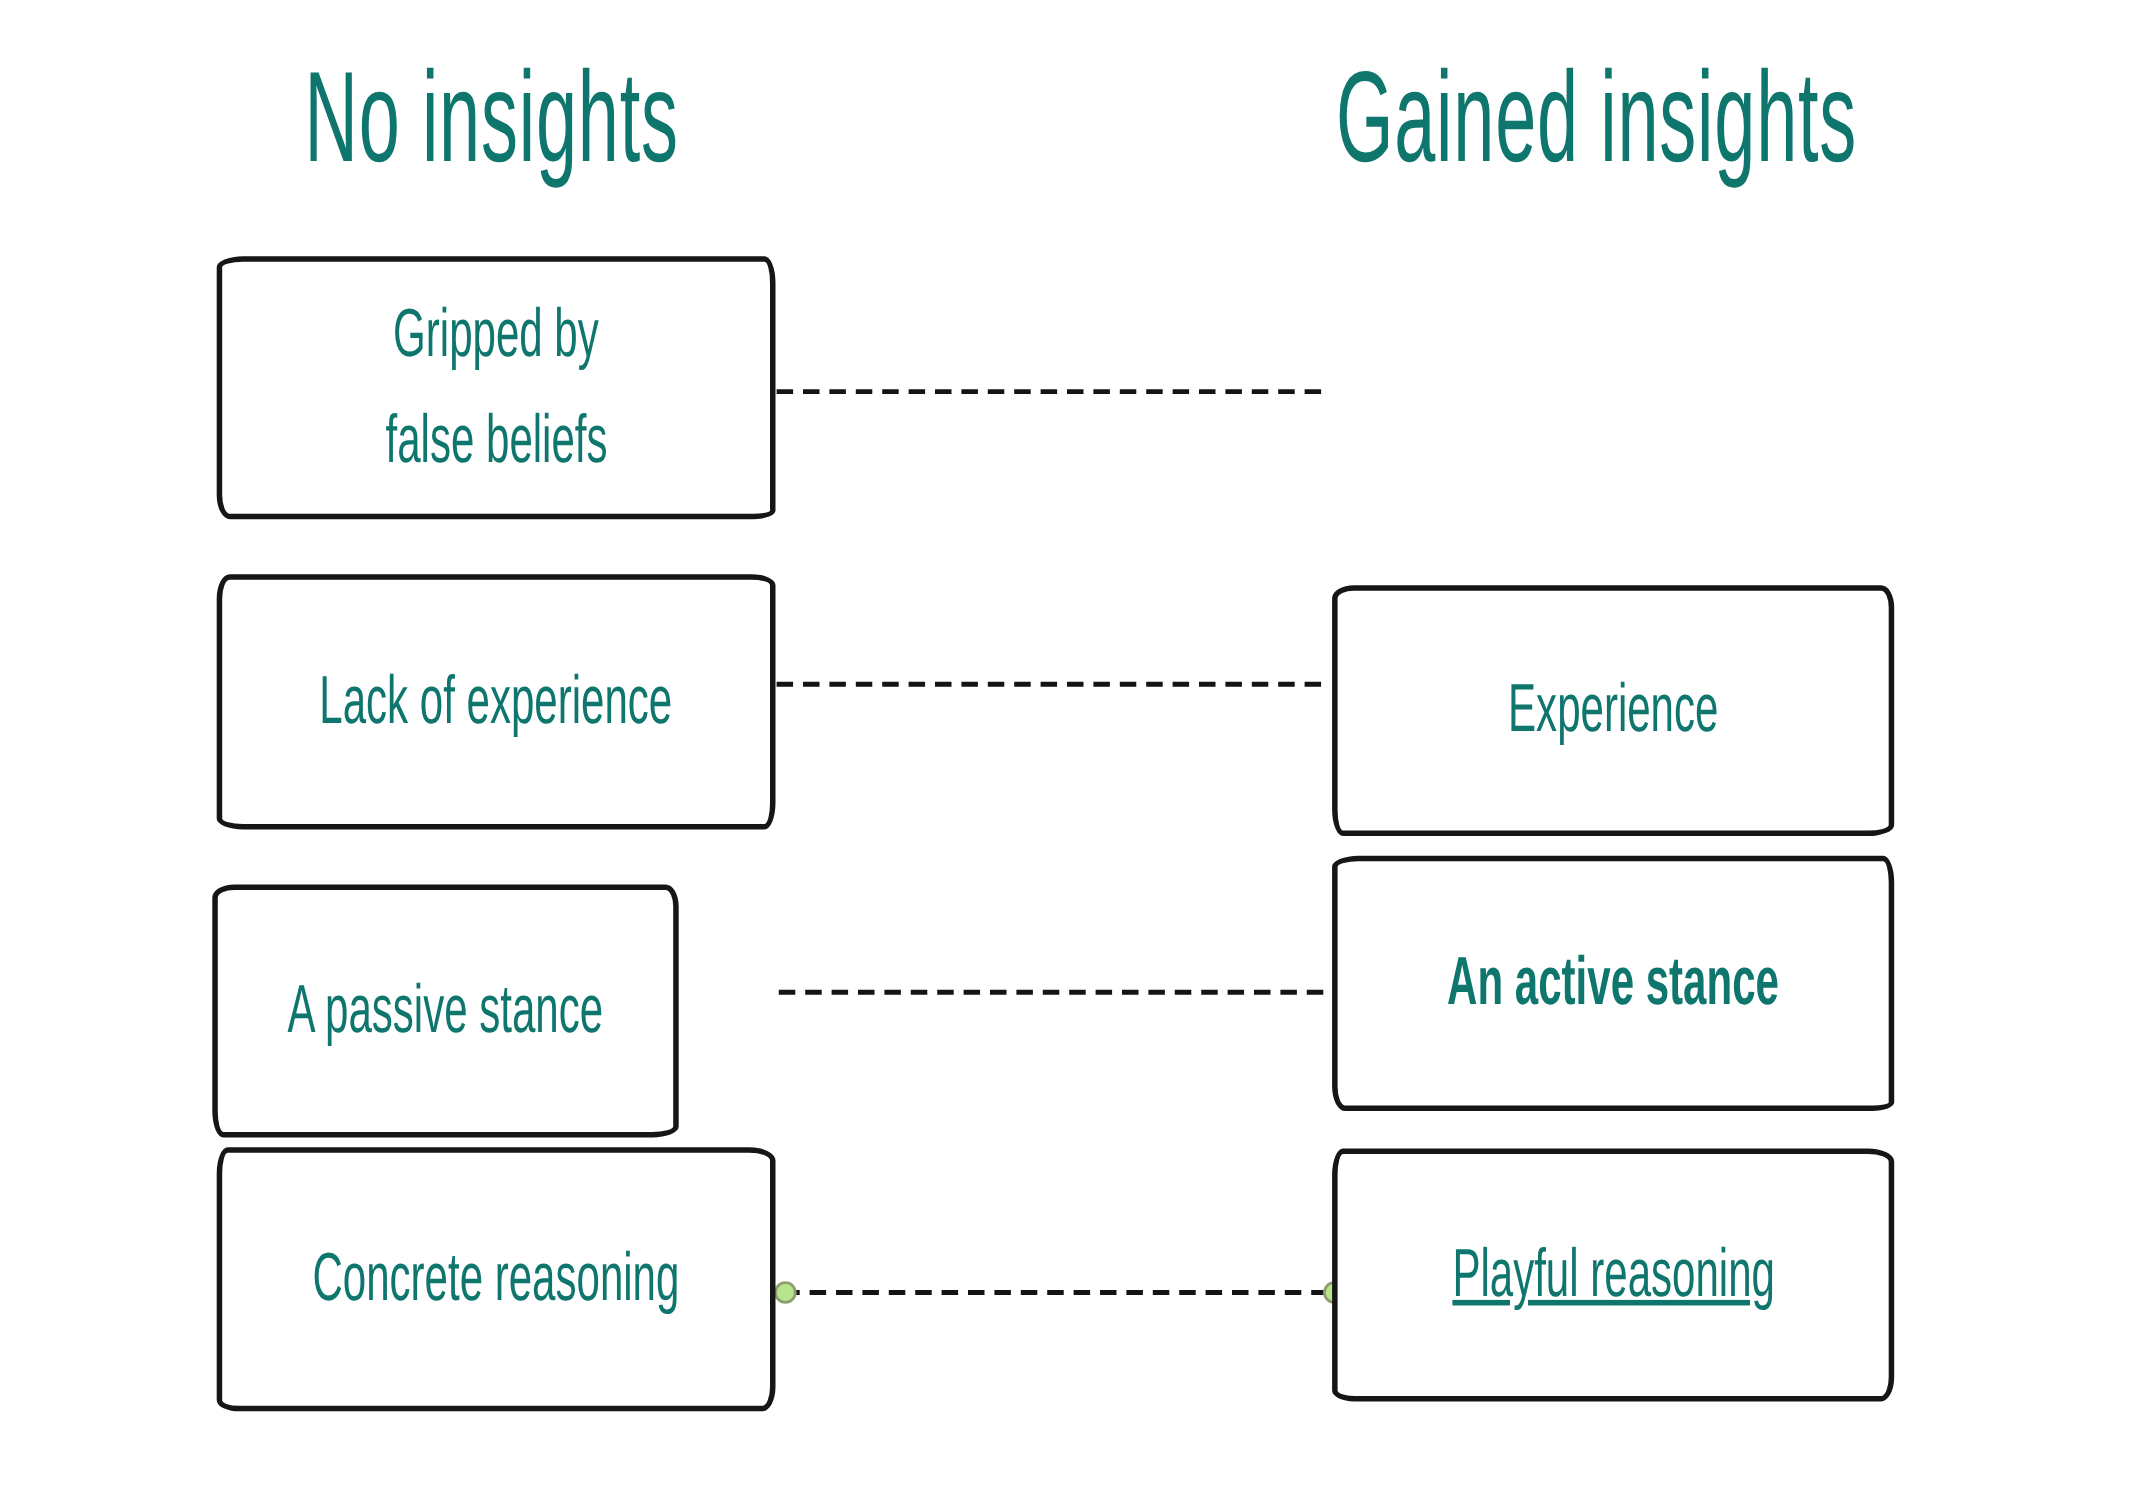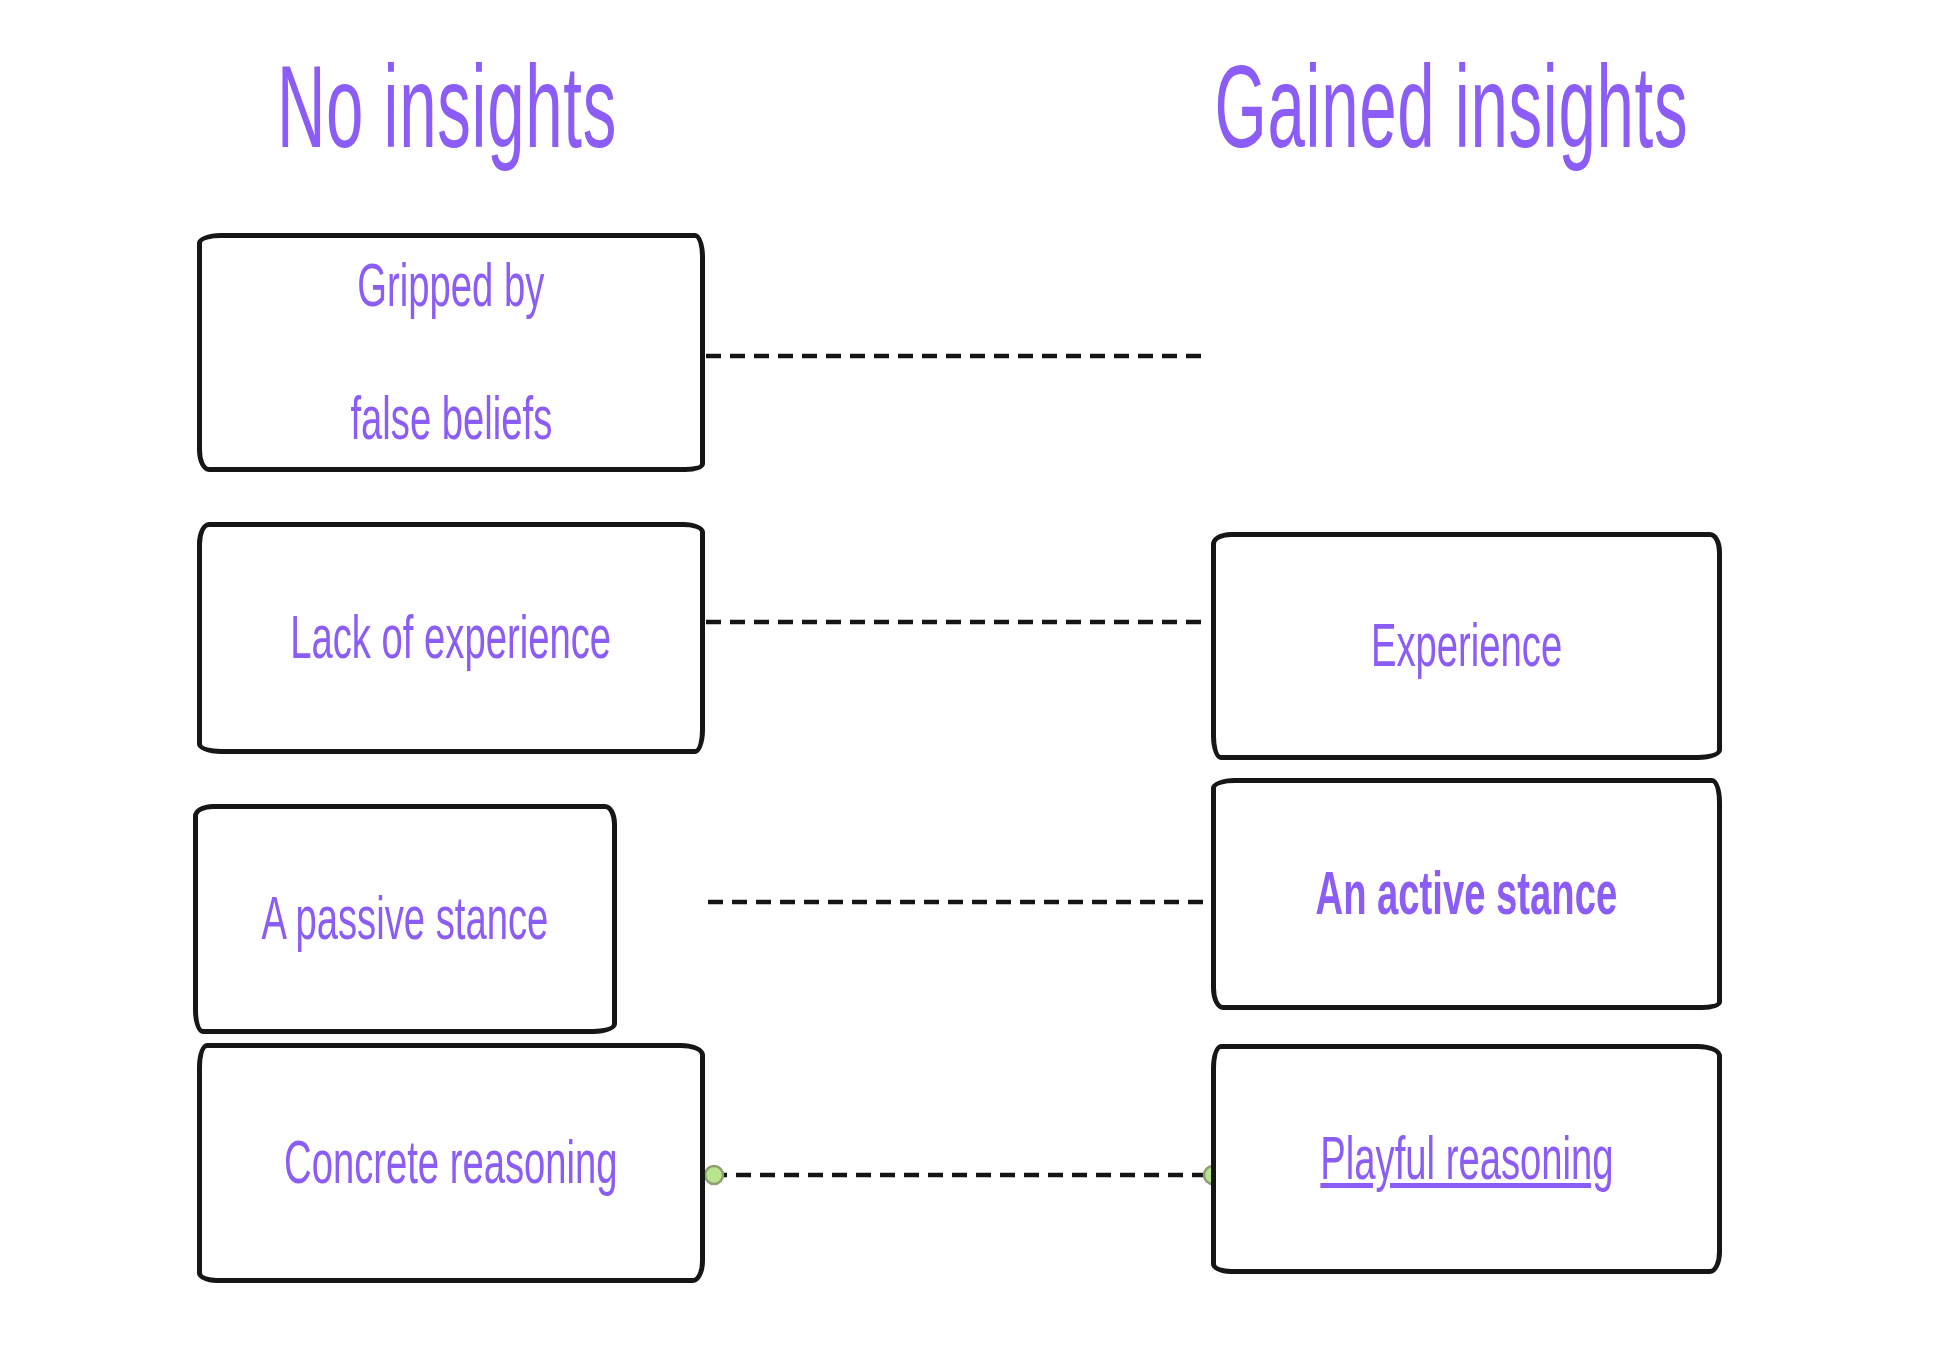--- a/index.html
+++ b/index.html
@@ -2,21 +2,21 @@
 <html><head>
 <meta charset="utf-8">
 <style>
   html, body { margin: 0; padding: 0; background: #ffffff; }
   .canvas {
     position: relative;
     width: 1956px;
     height: 1352px;
     background: #ffffff;
     font-family: "Liberation Sans", sans-serif;
-    color: #8b5cf6;
+    color: #0f766e;
     overflow: hidden;
   }
 
   
   .title {
     position: absolute;
     top: 24px;
     height: 165px;
     display: flex;
     align-items: center;
@@ -50,21 +50,21 @@
     white-space: nowrap;
     transform: scale(0.78, 1.26);
   }
   
   .sk-a { border-radius: 24px 10px 20px 12px / 10px 24px 8px 22px; }
   .sk-b { border-radius: 12px 22px 10px 24px / 22px 10px 24px 10px; }
   .sk-c { border-radius: 20px 12px 24px 10px / 12px 20px 10px 24px; margin-top: 24px; }
   .sk-d { border-radius: 10px 24px 12px 20px / 24px 12px 22px 10px; }
 
   
-  #box-l1 { left: 197px;  top: 233px;  width: 508px; height: 239px; justify-content: space-between; }
+  #box-l1 { left: 197px;  top: 233px;  width: 508px; height: 239px; }
   #box-l2 { left: 197px;  top: 510px;  width: 508px; height: 232px; margin-top: 12px; }
   #box-l3 { left: 193px;  top: 780px;  width: 424px; height: 230px; }
   #box-l4 { left: 197px;  top: 1043px; width: 508px; height: 240px; }
   #box-r1 { left: 1211px; top: 230px;  width: 511px; height: 242px; }
   #box-r2 { left: 1211px; top: 508px;  width: 511px; height: 228px; }
   #box-r3 { left: 1211px; top: 778px;  width: 511px; height: 232px; font-weight: bold; }
   #box-r4 { left: 1211px; top: 1044px; width: 511px; height: 230px; text-decoration: underline; }
 
   .overlay {
     position: absolute;

